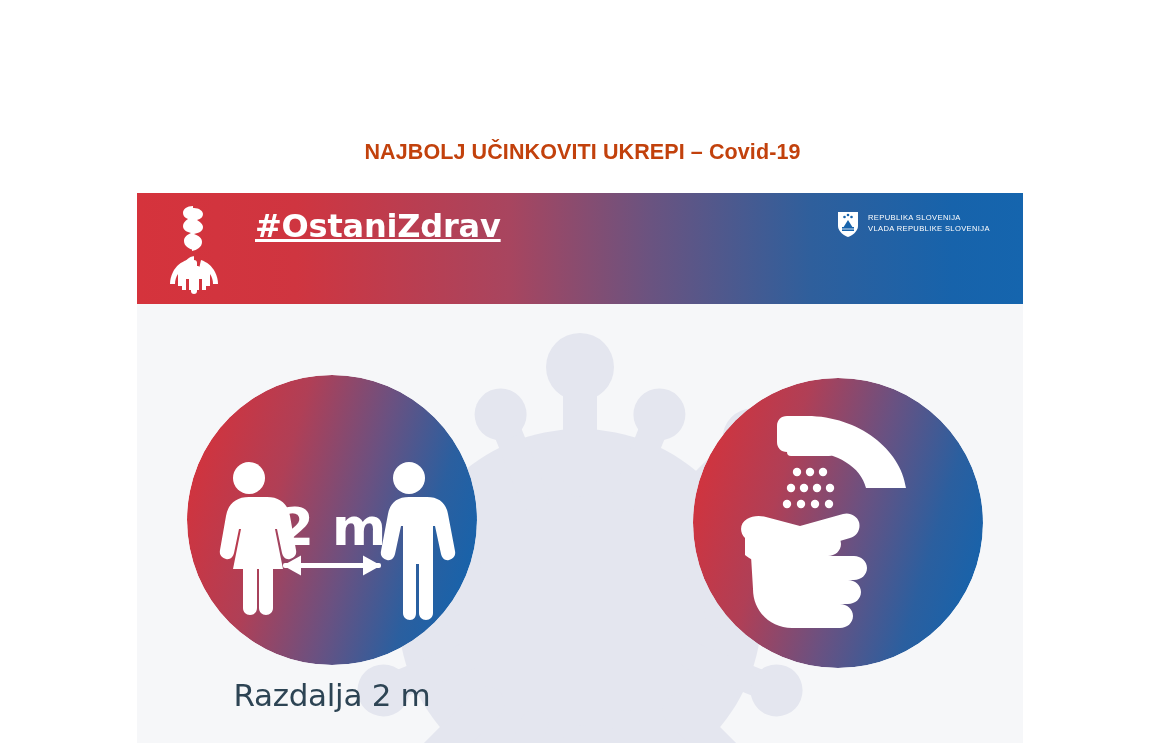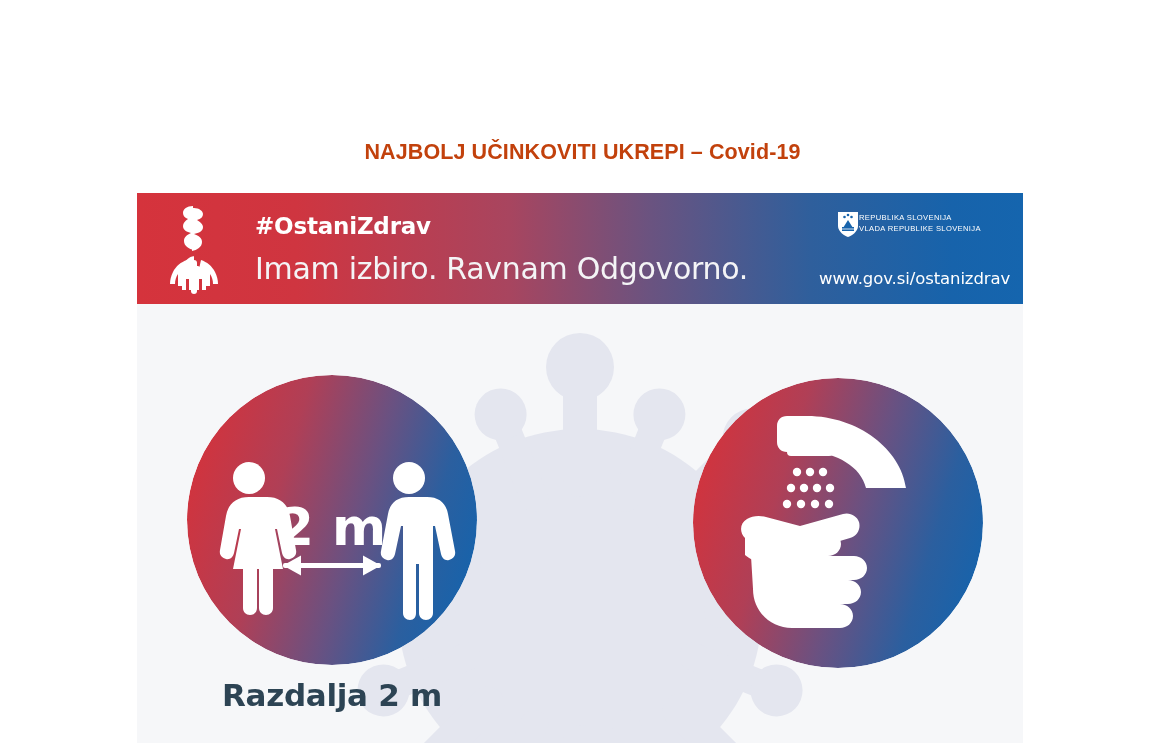--- a/index.html
+++ b/index.html
@@ -54,39 +54,40 @@
     position:absolute;left:26px;top:9px;width:62px;height:92px;
   }
   #emblem-mark svg{display:block;width:100%;height:100%;}
 
   #banner-text{
     position:absolute;left:118px;top:12px;
   }
   #banner-hashtag{
     font-family:"DejaVu Sans","Liberation Sans",sans-serif;
     font-weight:bold;
-    font-size:23px;
+    font-size:32px;
     color:#ffffff;
     line-height:42px;
     letter-spacing:-.2px;
     white-space:nowrap;
+    text-decoration:underline;
   }
   #banner-slogan{
     font-family:"DejaVu Sans","Liberation Sans",sans-serif;
     font-weight:normal;
     font-size:30px;
     color:#f4f4f6;
     line-height:44px;
     letter-spacing:-.3px;
     white-space:nowrap;
   }
 
   #gov-logo{
     position:absolute;left:700px;top:18px;
-    display:flex;align-items:flex-start;gap:0;
+    display:flex;align-items:flex-start;gap:9px;
   }
   #gov-shield{width:22px;height:27px;flex:0 0 auto;}
   #gov-shield svg{display:block;width:100%;height:100%;}
   #gov-logo-text{
     color:#ffffff;
     font-family:"Liberation Sans",sans-serif;
     font-size:7.6px;
     letter-spacing:.35px;
     line-height:10.5px;
     padding-top:2px;
@@ -106,21 +107,21 @@
   .circle{
     width:290px;height:290px;border-radius:50%;
     position:relative;overflow:hidden;
   }
   .circle svg{position:absolute;left:0;top:0;width:100%;height:100%;}
 
   .caption{
     position:absolute;
     text-align:center;
     font-family:"DejaVu Sans","Liberation Sans",sans-serif;
-    font-weight:bold;
+    font-weight:normal;
     font-size:31px;
     line-height:41px;
     color:#2d4454;
     letter-spacing:-.3px;
     white-space:pre-line;
   }
 
   #measure-distance{left:50px;top:182px;}
   #caption-distance{left:-20px;top:300px;width:330px;}
 
@@ -199,42 +200,40 @@
           <path d="M38 58c6 2 11 6 14 12 2 4 3 8 3 12l-5 0c0-4-1-7-3-10l0 12-5 0 0-13c-2-2-4-3-6-4z"></path>
           <path d="M27 64c-3 1-6 3-8 6l0 18 4 0 0-11 3 0 0 11 4 0 0-24z"></path>
           <path d="M35 64c3 1 6 3 8 6l0 18-4 0 0-11-3 0 0 11-4 0 0-24z"></path>
           <rect x="28" y="58" width="6" height="34" rx="3"></rect>
         </g>
       </svg>
     </div>
 
     <div id="banner-text">
       <div id="banner-hashtag">#OstaniZdrav</div>
-      <div id="banner-slogan">Imam izbiro. Ravnam Odgovorno.</div>
     </div>
 
     <div id="gov-logo">
       <div id="gov-shield">
         <svg viewBox="0 0 22 27" xmlns="http://www.w3.org/2000/svg" aria-hidden="true">
           <path d="M1 1h20v14c0 6-7 10-10 11C8 25 1 21 1 15Z" fill="#ffffff"></path>
           <path d="M11 9l5 8H6Z" fill="#1763ab"></path>
           <rect x="5" y="16" width="12" height="1.6" fill="#1763ab"></rect>
           <rect x="5" y="18.4" width="12" height="1.6" fill="#1763ab"></rect>
           <circle cx="11" cy="4" r="1.3" fill="#1763ab"></circle>
           <circle cx="7.5" cy="6" r="1.3" fill="#1763ab"></circle>
           <circle cx="14.5" cy="6" r="1.3" fill="#1763ab"></circle>
         </svg>
       </div>
       <div id="gov-logo-text">
         <div>REPUBLIKA SLOVENIJA</div>
         <div>VLADA REPUBLIKE SLOVENIJA</div>
       </div>
     </div>
 
-    <div id="gov-url">www.gov.si/ostanizdrav</div>
   </div>
 
   <div class="measure" id="measure-distance">
     <div class="circle">
       <svg viewBox="0 0 290 290" xmlns="http://www.w3.org/2000/svg" aria-hidden="true">
         <defs>
           <linearGradient id="gradDist" x1="0" y1="0.35" x2="1" y2="0.65">
             <stop offset="0%" stop-color="#d2333d"></stop>
             <stop offset="30%" stop-color="#b03f56"></stop>
             <stop offset="58%" stop-color="#6a5181"></stop>

